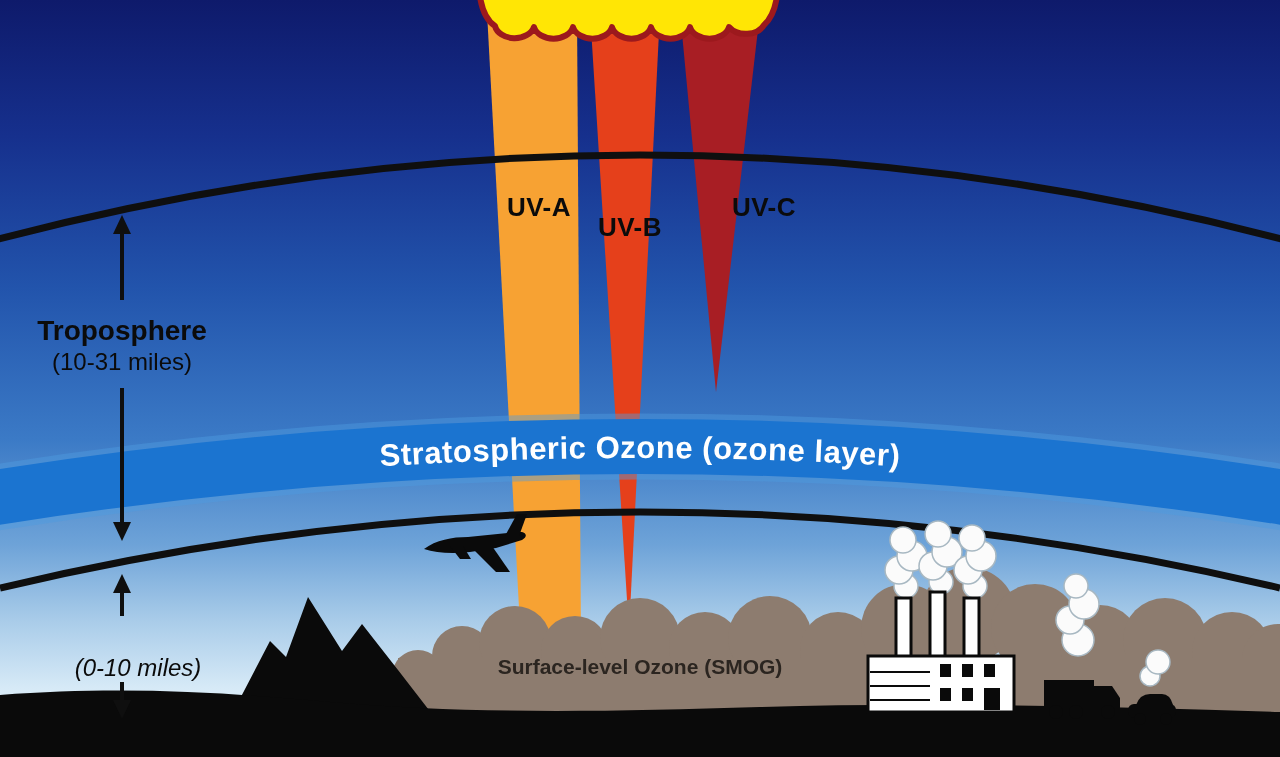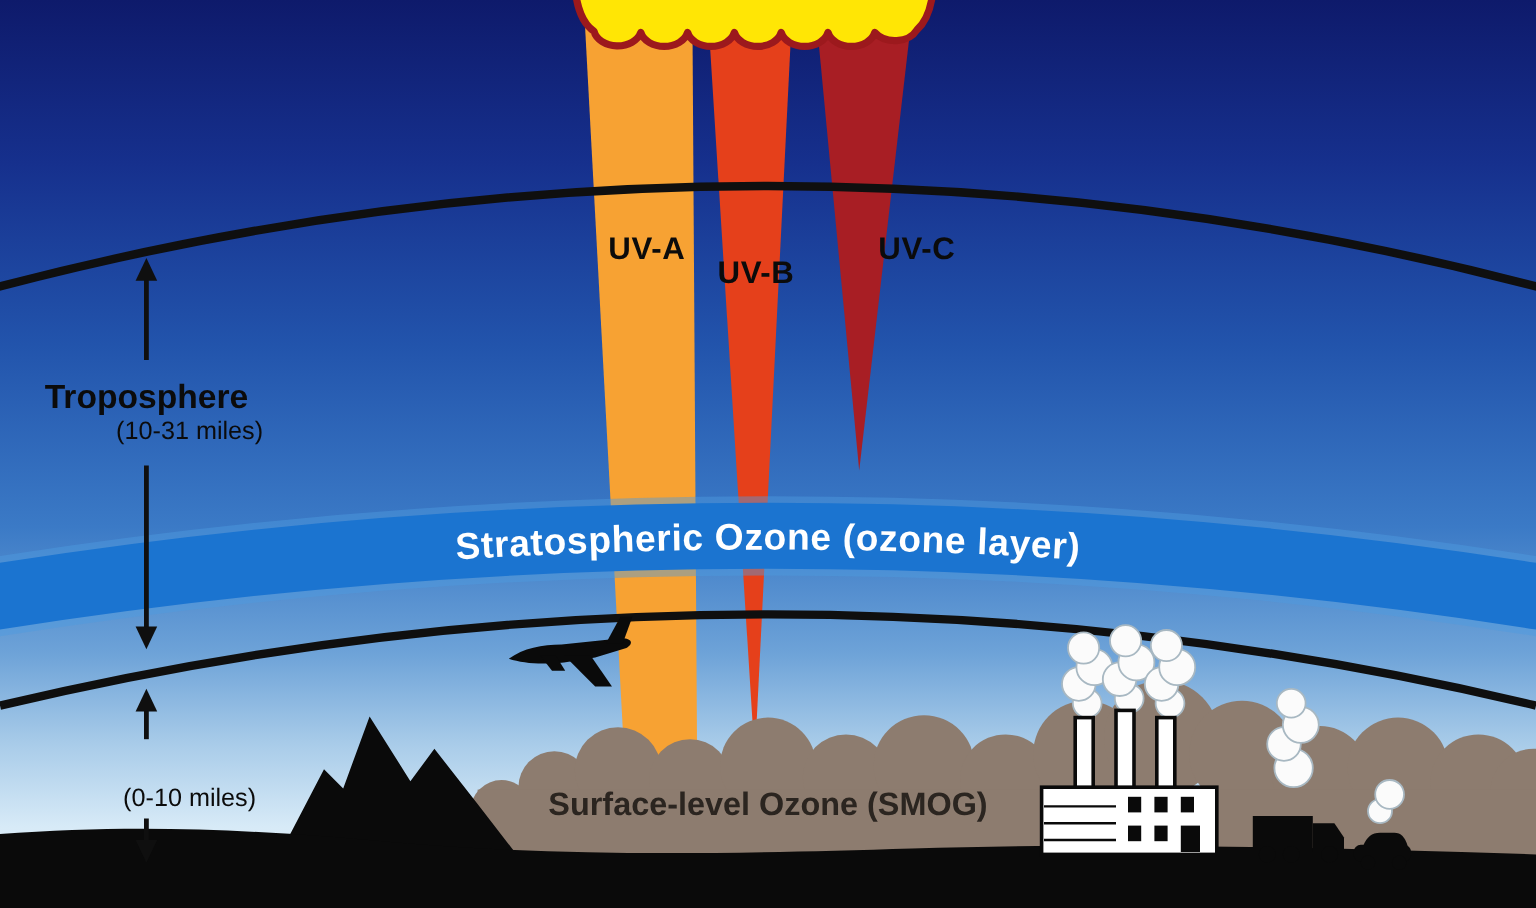--- a/index.html
+++ b/index.html
@@ -12,22 +12,22 @@
   }
   .scene svg { position:absolute; left:0; top:0; }
   .label {
     position:absolute; transform:translateX(-50%);
     white-space:nowrap; text-align:left;
     color:#0b0b0b; font-weight:bold; line-height:1.05;
   }
   .label.plain { font-weight:normal; }
   .uv-label  { font-size:26px; letter-spacing:0.5px; }
   .layer-name{ font-size:28px; }
-  .layer-range{ font-size:21px;margin-left:36px; }
-  .smog-label{ font-size:27px; color:#2B2520; }
+  .layer-range{ font-size:24px; }
+  .smog-label{ font-size:21px; color:#2B2520; }
 </style>
 </head>
 <body>
 
 <div class="scene">
 
   <svg width="1280" height="757" viewBox="0 0 1280 757" xmlns="http://www.w3.org/2000/svg" xmlns:xlink="http://www.w3.org/1999/xlink">
 
     <defs>
       <path id="ozoneTextArc" d="M -20 512 Q 640 404 1300 512"></path>
@@ -159,16 +159,16 @@
     </g>
   </svg>
 
   <div class="label uv-label" style="left:539px; top:194px;">UV-A</div>
   <div class="label uv-label" style="left:630px; top:194px;margin-top:20px;">UV-B</div>
   <div class="label uv-label" style="left:728px; top:194px;margin-left:36px;">UV-C</div>
 
   <div class="label layer-name" style="left:122px; top:316px;">Troposphere</div>
   <div class="label layer-range plain" style="left:122px; top:349px;">(10-31 miles)</div>
 
-  <div class="label layer-range plain" style="left:122px; top:655px;">(0-10 miles)</div>
+  <div class="label layer-range plain" style="left:138px; top:655px;font-style:italic;">(0-10 miles)</div>
 
   <div class="label smog-label" style="left:640px; top:656px;">Surface-level Ozone (SMOG)</div>
 </div>
 
 </body></html>

